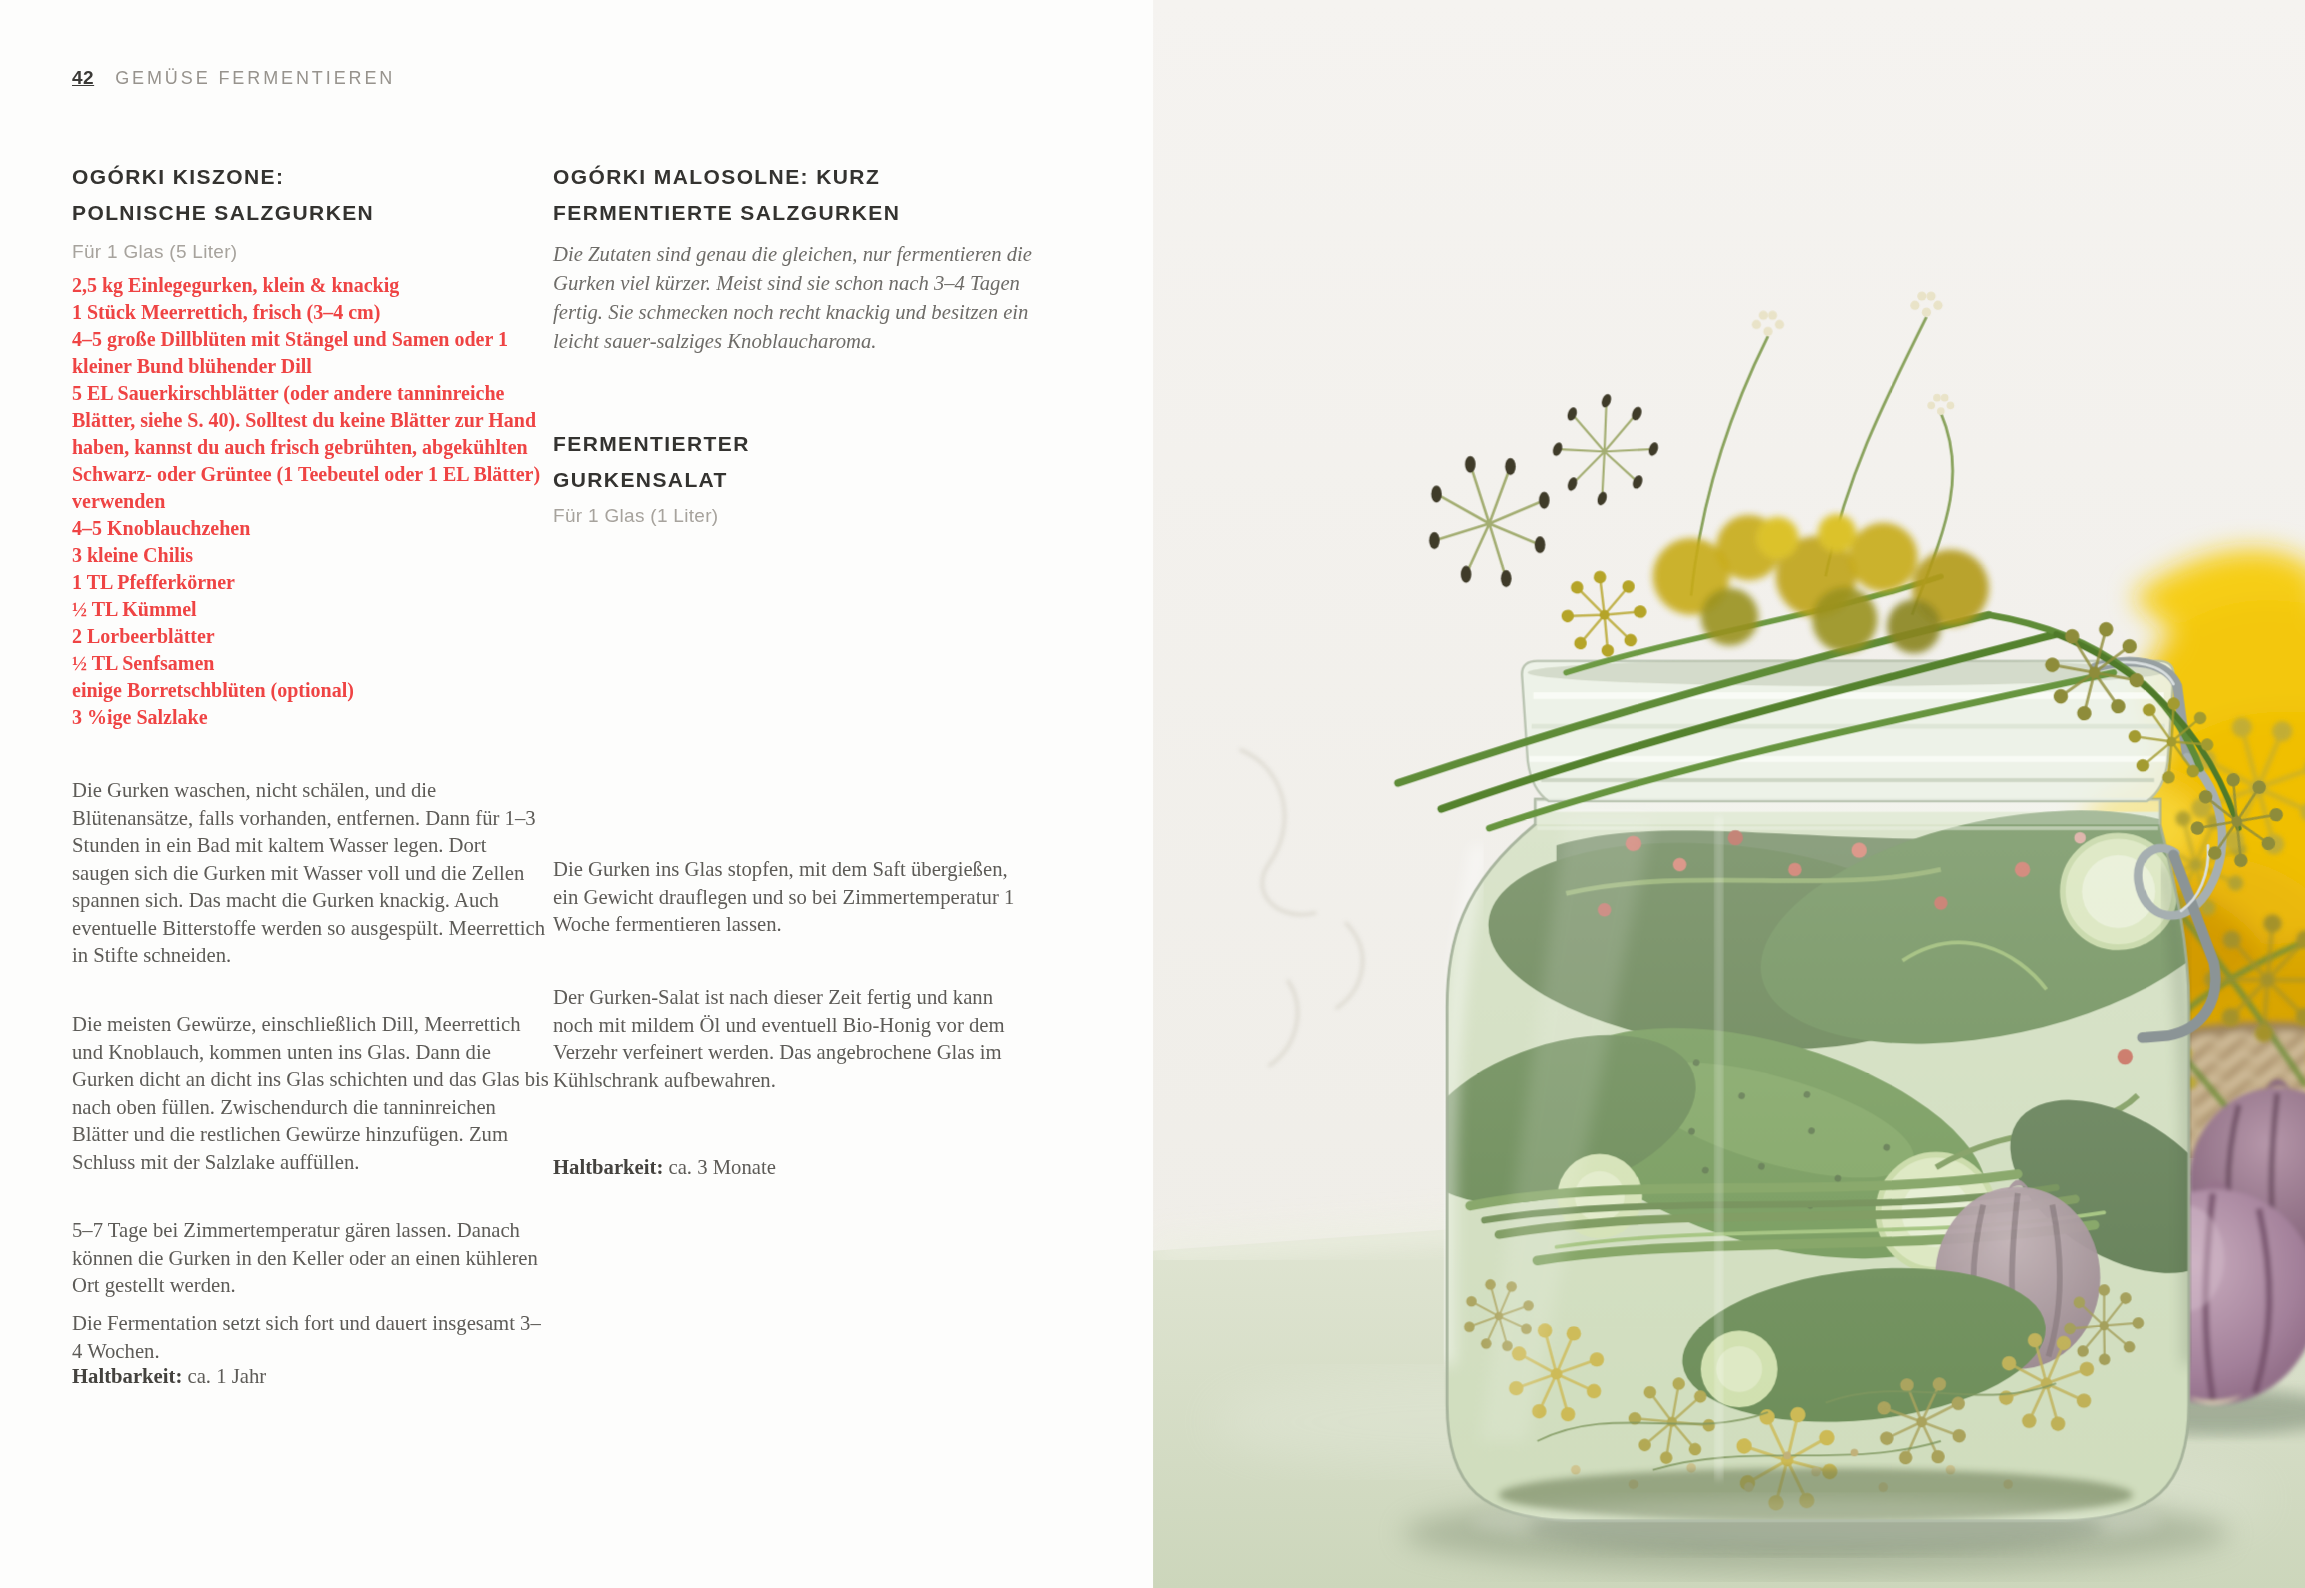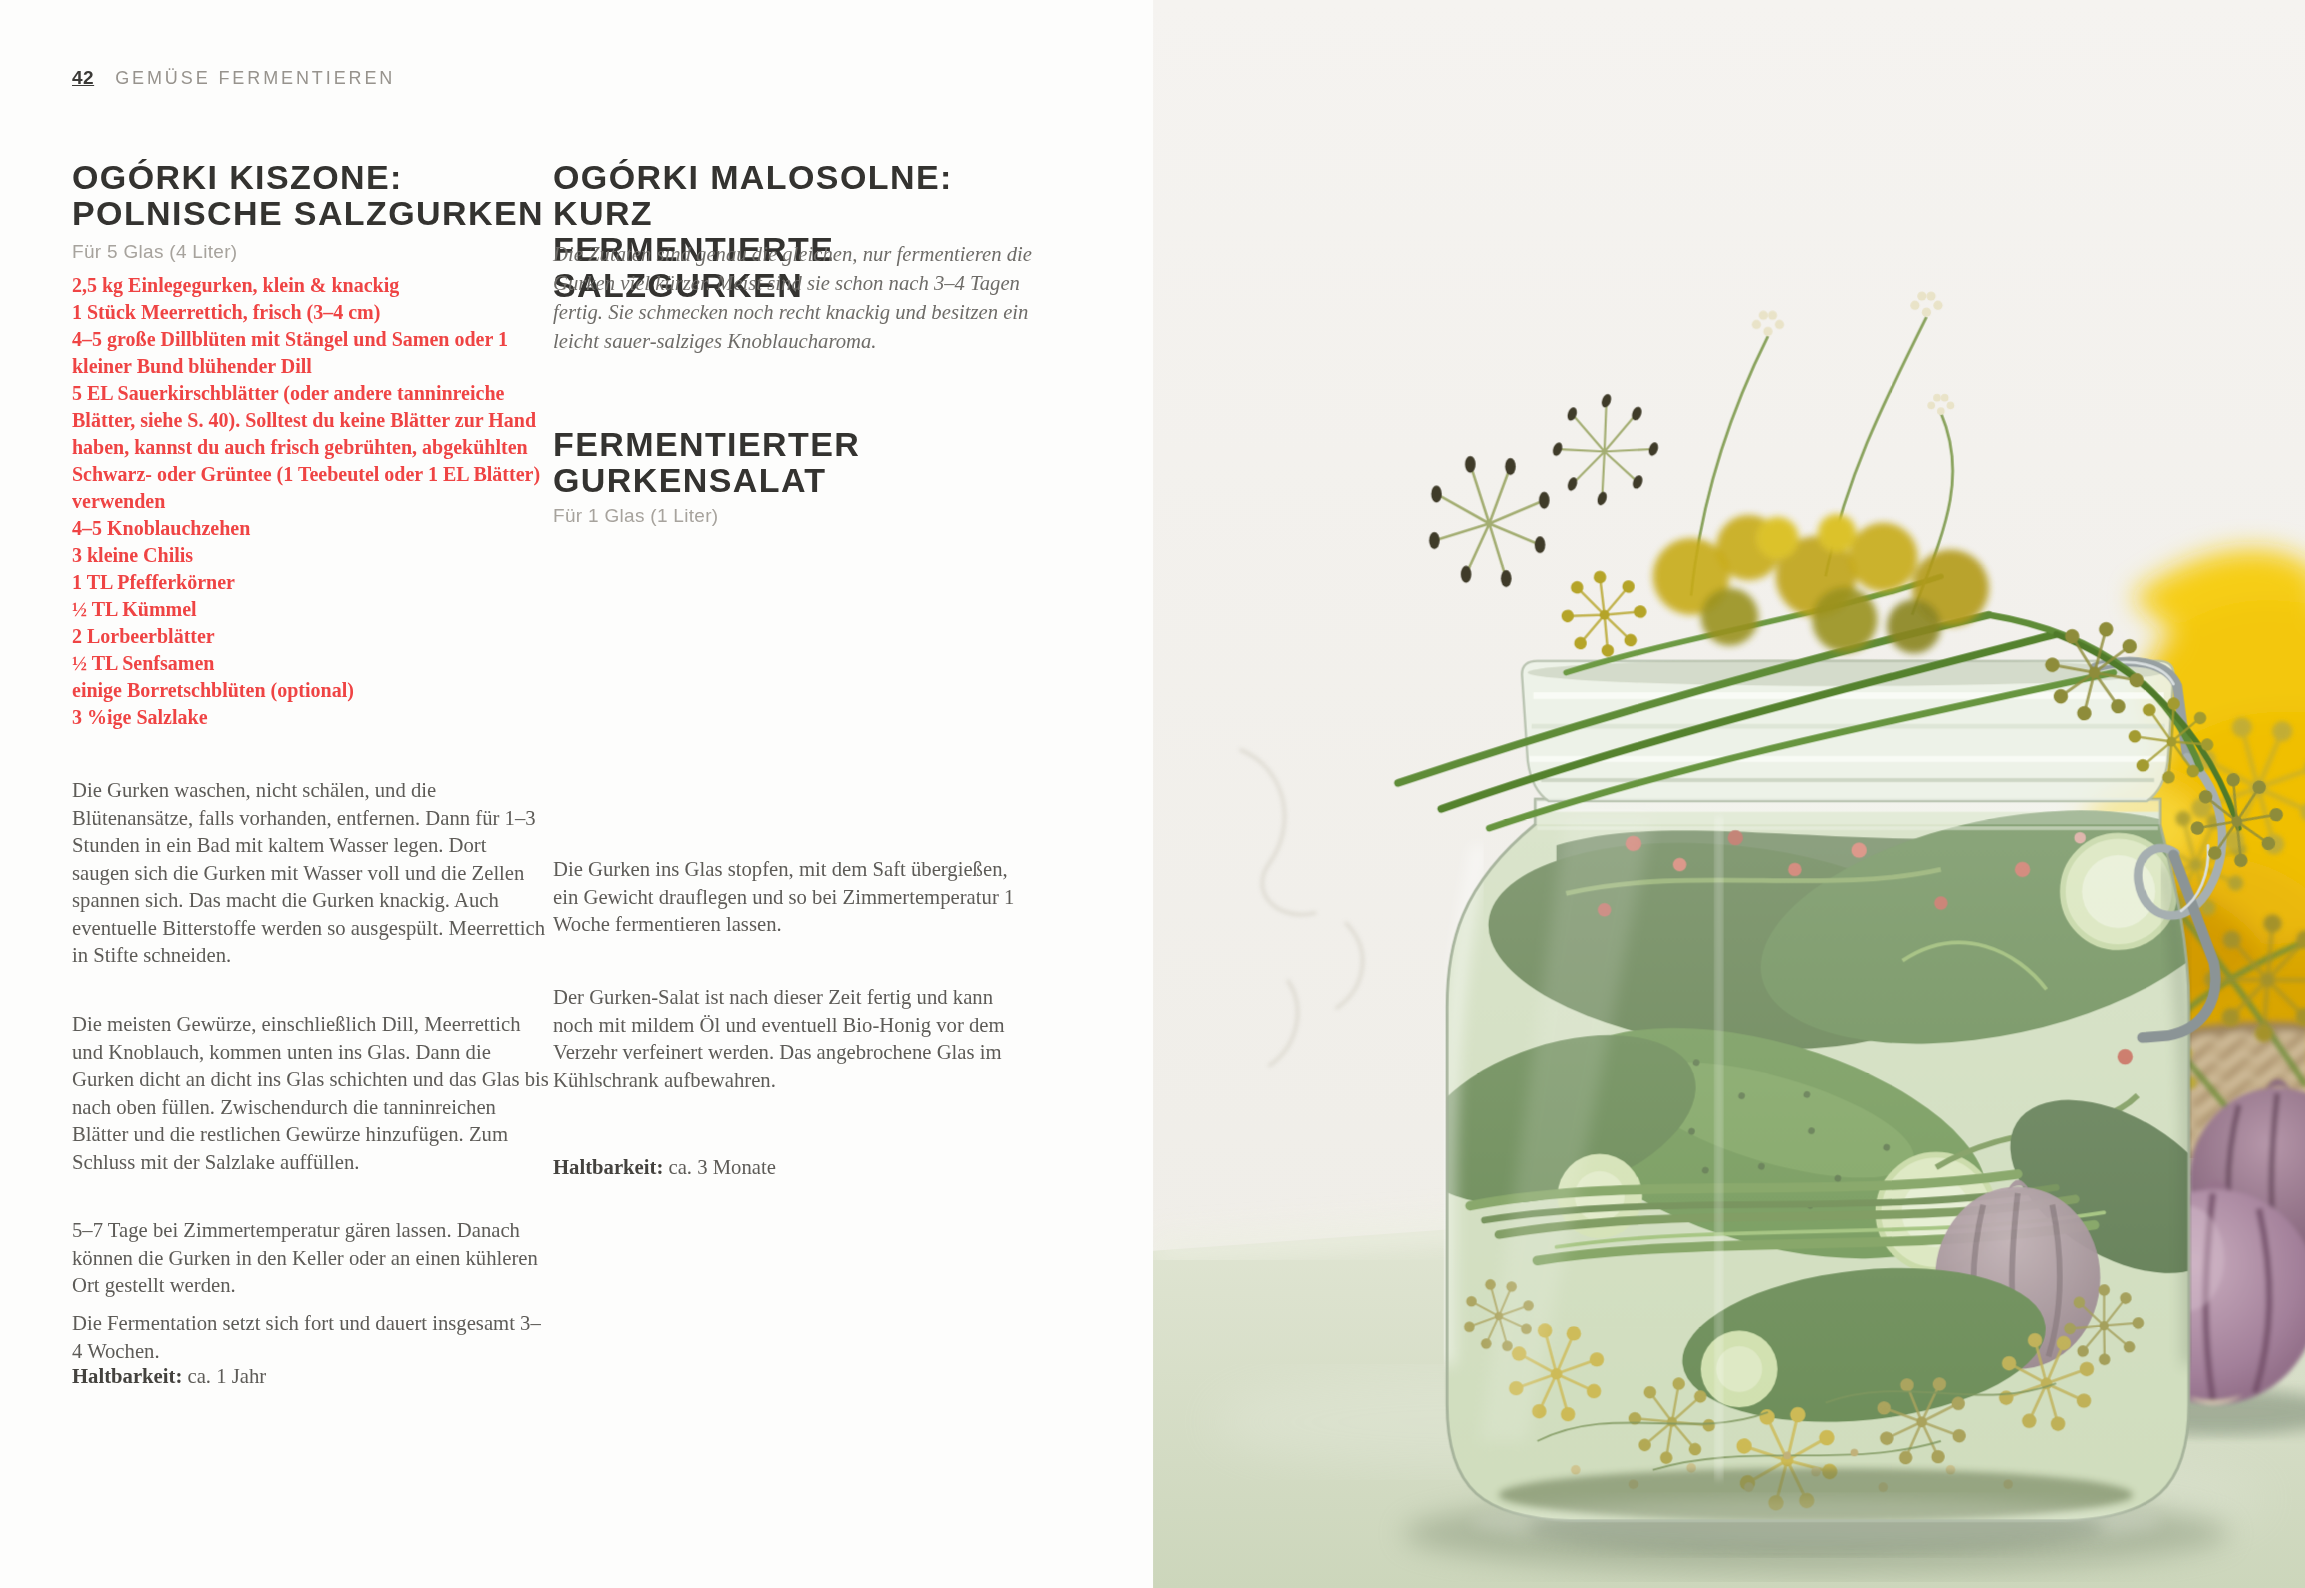--- a/index.html
+++ b/index.html
@@ -7,21 +7,21 @@
         font-family:"Liberation Serif", serif;color:#4a4846;}
   
   .pagehead{position:absolute;top:67px;left:72px;font-family:"Liberation Sans",sans-serif;}
   .pagenum{font-weight:bold;font-size:19px;color:#3b3a37;letter-spacing:0.5px;text-decoration:underline;}
   .section{margin-left:21px;font-size:18px;letter-spacing:2.9px;color:#97938d;text-align:center;}
   
   .col1{left:72px;width:477px;}
   .col2{left:553px;width:485px;}
   .block{position:absolute;}
   h2.rtitle{margin:0;font-family:"Liberation Sans",sans-serif;font-weight:bold;
-            font-size:34px;line-height:36px;letter-spacing:1.4px;color:#343330;}
+            font-size:21px;line-height:36px;letter-spacing:1.4px;color:#343330;}
   h2.rtitle span{display:block;}
   .yield{font-family:"Liberation Sans",sans-serif;font-size:19px;color:#a7a39d;letter-spacing:0.3px;}
   .ings{font-weight:bold;font-size:20px;line-height:27px;color:#ef4444;hyphens:auto;}
   .ings span{display:block;}
   .para{margin:0;font-size:20.7px;line-height:27.5px;color:#5d5b57;hyphens:auto;}
   .intro{font-style:italic;font-size:20.7px;line-height:29px;color:#6e6c68;hyphens:auto;}
   .shelf{font-size:20.7px;color:#5d5b57;}
   .shelf .lbl{font-weight:bold;color:#44423e;margin-top:15px;}
   
   .photo{position:absolute;left:1153px;top:0;width:1153px;height:1589px;margin:0;}
@@ -33,21 +33,21 @@
 <div class="page">
 
   <div class="pagehead">
     <span class="pagenum">42</span><span class="section">GEMÜSE FERMENTIEREN</span>
   </div>
 
   <h2 class="rtitle block col1" style="top:159px">
     <span>OGÓRKI KISZONE:</span>
     <span>POLNISCHE SALZGURKEN</span>
   </h2>
-  <div class="yield block col1" style="top:241px">Für 5 Glas (4 Liter)</div>
+  <div class="yield block col1" style="top:241px">Für 1 Glas (5 Liter)</div>
   <div class="ings block col1" style="top:272px">
     <span>2,5 kg Einlegegurken, klein &amp; knackig</span>
     <span>1 Stück Meerrettich, frisch (3–4 cm)</span>
     <span>4–5 große Dillblüten mit Stängel und Samen oder 1 kleiner Bund blühender Dill</span>
     <span>5 EL Sauerkirschblätter (oder andere tanninreiche Blätter, siehe S. 40). Solltest du keine Blätter zur Hand haben, kannst du auch frisch gebrühten, abgekühlten Schwarz- oder Grüntee (1 Teebeutel oder 1 EL Blätter) verwenden</span>
     <span>4–5 Knoblauchzehen</span>
     <span>3 kleine Chilis</span>
     <span>1 TL Pfefferkörner</span>
     <span>½ TL Kümmel</span>
     <span>2 Lorbeerblätter</span>

